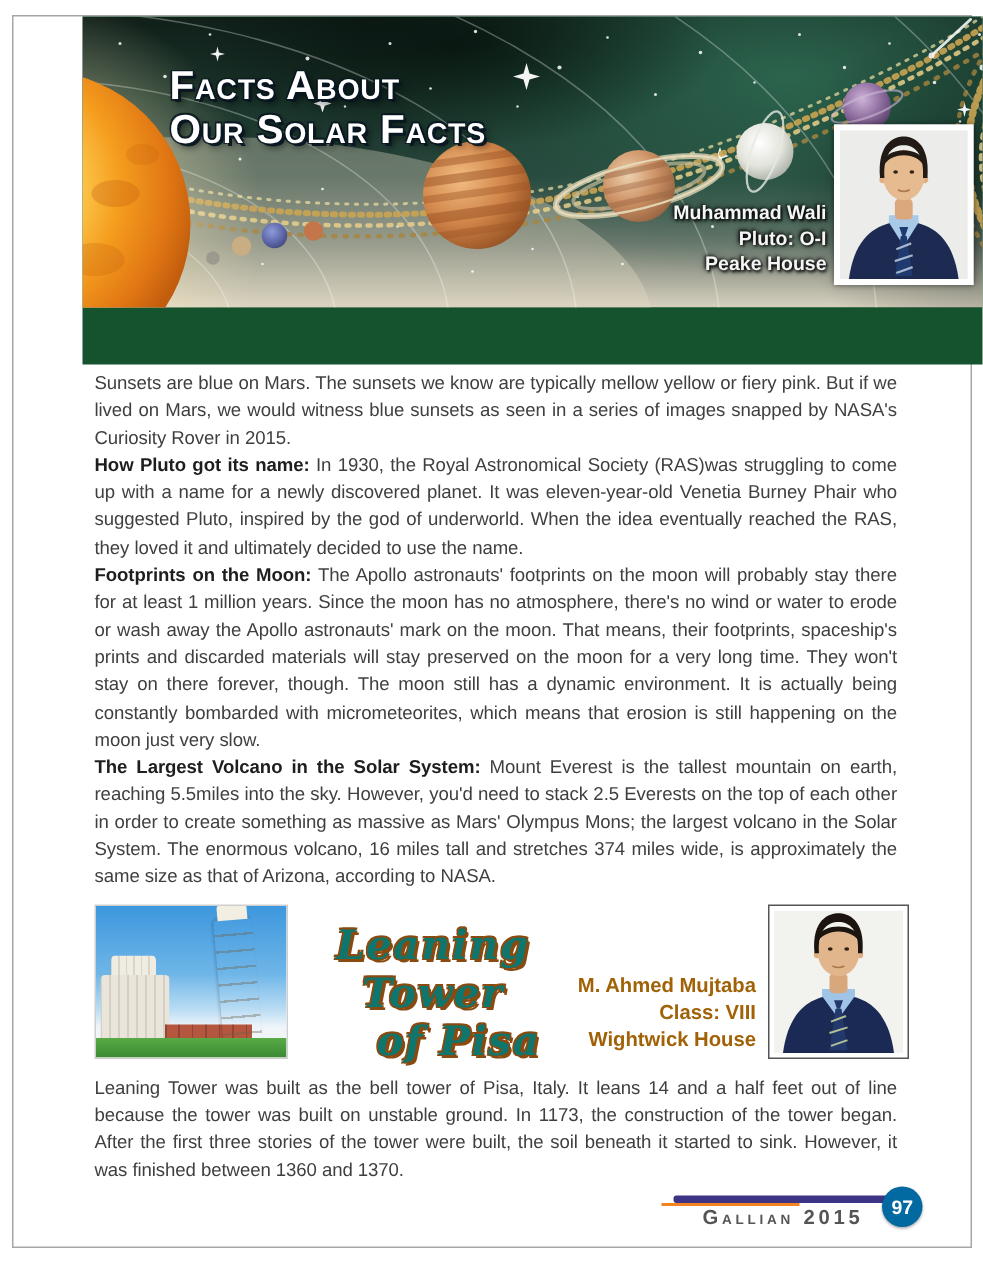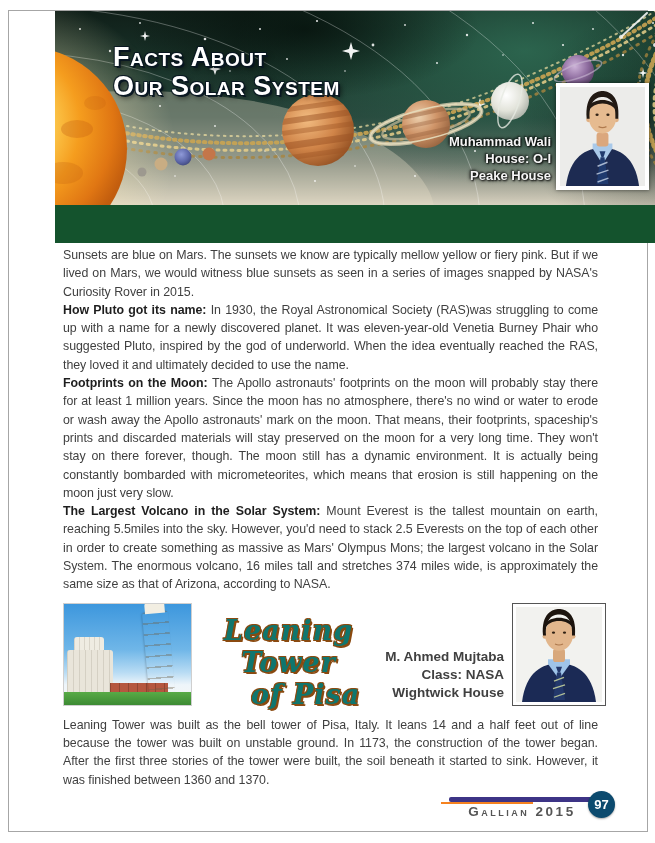--- a/index.html
+++ b/index.html
@@ -40,32 +40,32 @@
     background:linear-gradient(90deg,#f8f5ec 0%,#e8e2d2 70%,#d4ccb6 100%);
     background-image:repeating-linear-gradient(180deg,rgba(110,95,70,.38) 0 1.5px,transparent 1.5px 11px);
     transform:rotate(-5deg);transform-origin:50% 100%;box-shadow:-1px 0 2px rgba(0,0,0,.18);}
   .tower::after{content:"";position:absolute;left:3px;top:-9px;width:20px;height:11px;border-radius:3px 3px 0 0;
     background:#f2eee2;}
   .grass{position:absolute;left:0;right:0;bottom:0;height:13px;background:linear-gradient(180deg,#58ab46,#3c8a33);}
   .pisa-title{flex:1;text-align:center;margin-top:12px;font-family:"DejaVu Serif",serif;font-style:italic;
     font-weight:bold;font-size:27px;line-height:32px;color:#0f766e;letter-spacing:1px;
     text-shadow:-1px -1px 0 #8a4a10,1px -1px 0 #8a4a10,-1px 1px 0 #8a4a10,1px 1px 0 #8a4a10,2px 2px 0 #8a4a10;}
   .pisa-title .l2{margin-left:34px;}
-  .caption-dark{flex:none;margin:45px 8px 0 0;font-size:13.5px;line-height:18px;color:#404040;white-space:nowrap;}
+  .caption-dark{flex:none;margin:45px 8px 0 0;font-size:13.5px;line-height:18px;color:#a16207;white-space:nowrap;}
   .photo2{flex:none;width:86px;height:95px;border:1px solid #555;padding:3px;background:#fff;}
 
   .pisa-copy{margin-top:5px;}
 
   
   .footer{position:absolute;left:438px;top:782px;width:170px;height:38px;}
   .bar-navy{position:absolute;left:2px;top:4px;width:144px;height:4.5px;background:#3d3486;border-radius:2px;}
   .bar-orange{position:absolute;left:-6px;top:8.5px;width:92px;height:2.5px;background:#f58220;}
   .brand{position:absolute;left:0;top:11px;width:150px;text-align:center;font-size:13.5px;font-weight:bold;
     color:#555;font-variant:small-caps;letter-spacing:2.5px;}
-  .page-circle{position:absolute;left:141px;top:-2px;width:27px;height:27px;border-radius:50%;background:#0c4a6e;
+  .page-circle{position:absolute;left:141px;top:-2px;width:27px;height:27px;border-radius:50%;background:#0369a1;
     color:#fff;font-size:13px;font-weight:bold;display:flex;align-items:center;justify-content:center;
     box-shadow:0 1px 2px rgba(0,0,0,.35);}
 </style>
 </head>
 <body>
 
 <div class="sheet">
 
   <div class="banner">
     <svg viewBox="0 0 638 194" width="638" height="194">
@@ -257,26 +257,26 @@
       </g>
 
       <g>
         <circle cx="523" cy="60" r="16" fill="url(#pur)"></circle>
         <ellipse cx="523" cy="60" rx="25" ry="7" fill="none" stroke="#cbbad4" stroke-width="1.5" opacity=".6" transform="rotate(-20 523 60)"></ellipse>
       </g>
     </svg>
 
     <div class="banner-title">
       <div>Facts About</div>
-      <div>Our Solar System</div>
+      <div>Our Solar Facts</div>
     </div>
 
     <div class="caption caption-light">
       <div>Muhammad Wali</div>
-      <div>House: O-I</div>
+      <div>Pluto: O-I</div>
       <div>Peake House</div>
     </div>
 
     <div class="photo1">
       <svg viewBox="0 0 86 100" preserveAspectRatio="none">
         <rect width="86" height="100" fill="#ececea"></rect>
         <path d="M6,100 C10,70 26,62 43,61 C60,62 76,70 80,100 Z" fill="#1d2b52"></path>
         <path d="M33,62 L43,78 L53,62 L53,57 L33,57 Z" fill="#a9c9e9"></path>
         <rect x="37" y="46" width="12" height="14" rx="3" fill="#dba77d"></rect>
         <path d="M40,65 L46,65 L44,71 L42,71 Z" fill="#1f3a6e"></path>
@@ -309,21 +309,21 @@
       <div class="roofs"></div>
       <div class="tower"></div>
       <div class="grass"></div>
     </div>
     <div class="pisa-title">
       <div>Leaning Tower</div>
       <div class="l2">of Pisa</div>
     </div>
     <div class="caption caption-dark">
       <div>M. Ahmed Mujtaba</div>
-      <div>Class: NASA</div>
+      <div>Class: VIII</div>
       <div>Wightwick House</div>
     </div>
     <div class="photo2">
       <svg viewBox="0 0 86 100" preserveAspectRatio="none">
         <rect width="86" height="100" fill="#f2f2ef"></rect>
         <path d="M6,100 C10,68 26,60 43,59 C60,60 76,68 80,100 Z" fill="#1b2a55"></path>
         <path d="M32,60 L43,76 L54,60 L54,55 L32,55 Z" fill="#9fc4e8"></path>
         <rect x="37" y="44" width="12" height="14" rx="3" fill="#d8a87c"></rect>
         <path d="M40,63 L46,63 L44,69 L42,69 Z" fill="#23386b"></path>
         <path d="M41,69 L45,69 L49,98 L37,98 Z" fill="#23386b"></path>

